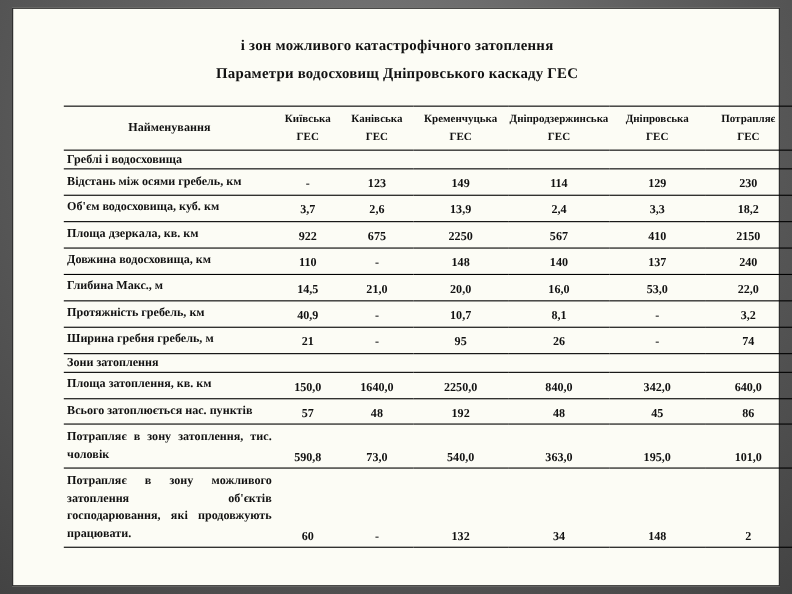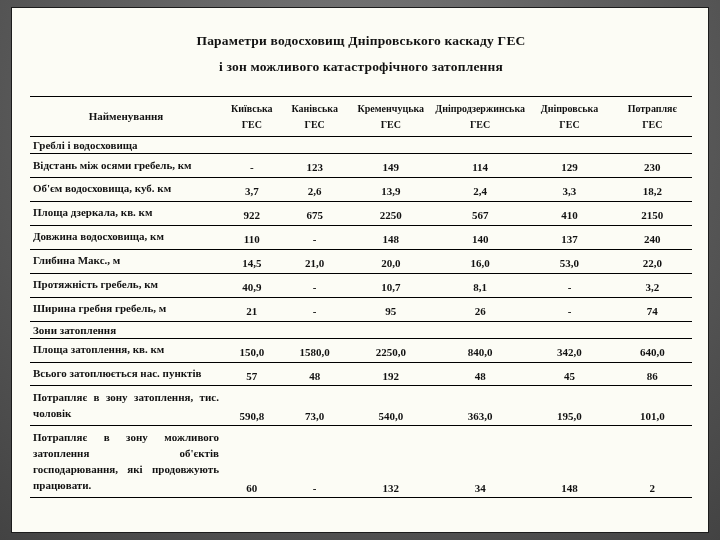--- a/index.html
+++ b/index.html
@@ -36,20 +36,21 @@
     margin-bottom: 16px;
     letter-spacing: 0.2px;
   }
   table.params {
     width: 100%;
     border-collapse: collapse;
     font-size: 11px;
     font-weight: bold;
     color: #121212;
     table-layout: fixed;
+    margin-left: 28px;
   }
   table.params thead th {
     border-top: 1.5px solid #000;
     border-bottom: 1.2px solid #000;
     vertical-align: middle;
     text-align: center;
     font-size: 10px;
     line-height: 1.55;
     padding: 4px 1px;
     font-weight: bold;
@@ -78,22 +79,22 @@
   tbody tr:last-child td {
     border-bottom: 1.5px solid #000;
   }
 </style>
 </head>
 <body>
 
 <div class="stage">
   <div class="slide">
     <div class="title">
+      <div>і зон можливого катастрофічного затоплення</div>
       <div>Параметри водосховищ Дніпровського каскаду ГЕС</div>
-      <div>і зон можливого катастрофічного затоплення</div>
     </div>
     <table class="params">
       <colgroup>
         <col style="width:29%">
         <col style="width:9%">
         <col style="width:10%">
         <col style="width:13%">
         <col style="width:14%">
         <col style="width:13%">
         <col style="width:12%">
@@ -193,21 +194,21 @@
             <td class="value-cell">26</td>
             <td class="value-cell">-</td>
             <td class="value-cell">74</td>
           </tr>
           <tr class="section-row">
             <td colspan="7">Зони затоплення</td>
           </tr>
           <tr>
             <td class="label-cell">Площа затоплення, кв. км</td>
             <td class="value-cell">150,0</td>
-            <td class="value-cell">1580,0</td>
+            <td class="value-cell">1640,0</td>
             <td class="value-cell">2250,0</td>
             <td class="value-cell">840,0</td>
             <td class="value-cell">342,0</td>
             <td class="value-cell">640,0</td>
           </tr>
           <tr>
             <td class="label-cell">Всього затоплюється нас. пунктів</td>
             <td class="value-cell">57</td>
             <td class="value-cell">48</td>
             <td class="value-cell">192</td>

